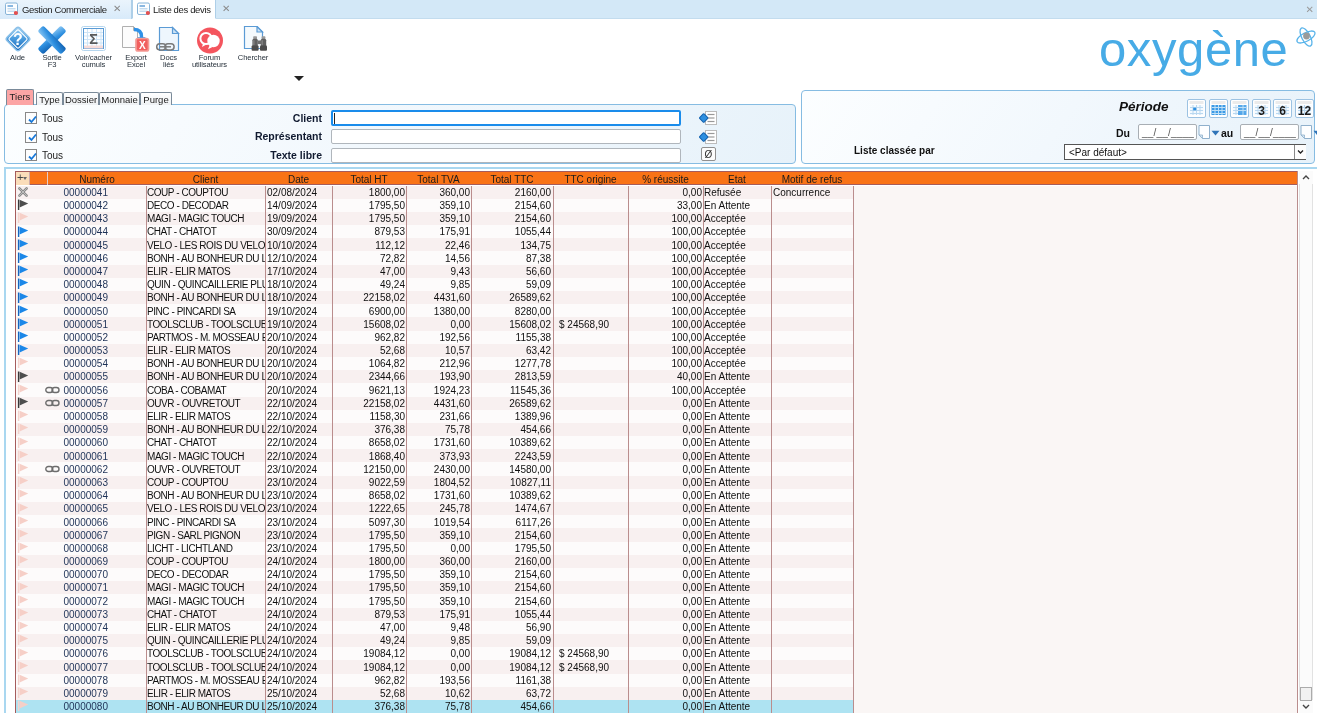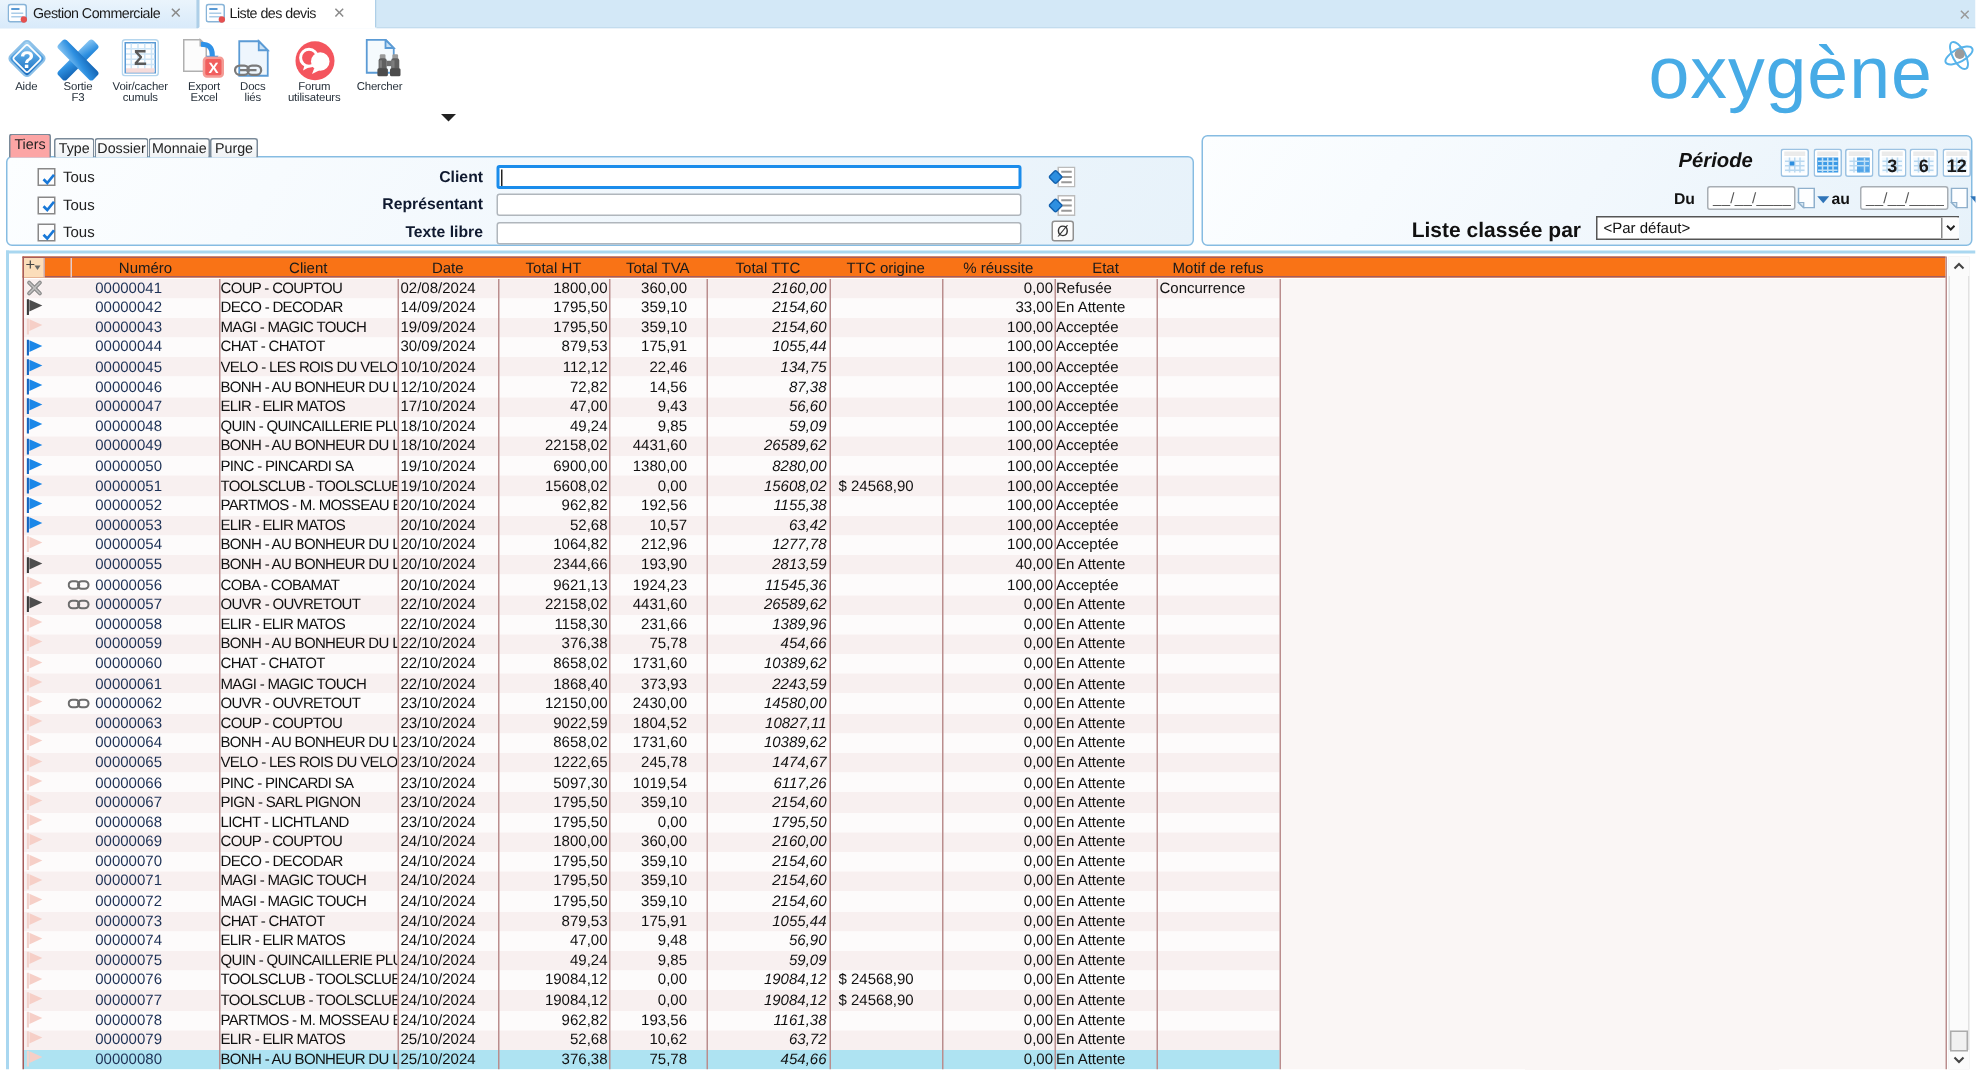--- a/index.html
+++ b/index.html
@@ -4,21 +4,21 @@
 * { margin:0; padding:0; box-sizing:border-box; }
 svg { vertical-align:top; }
 html,body { width:1317px; height:713px; overflow:hidden; }
 body { position:relative; font-family:"Liberation Sans", sans-serif; background:#fff; }
 .abs { position:absolute; }
 
 
 #tabbar { position:absolute; left:0; top:0; width:1317px; height:19px; background:#d3e8f7; border-bottom:1px solid #c3dcee; }
 .ttab { position:absolute; top:0; height:19px; }
 #tab1 { left:0; width:132px; background:linear-gradient(#eaf4fc,#d8eafa); border-right:1px solid #aecfe8; }
-#tab2 { left:132px; width:119px; background:#fff; border-left:1px solid #aecfe8; border-right:1px solid #aecfe8; border-bottom:1px solid #fff; }
+#tab2 { left:132px; width:84px; background:#fff; border-left:1px solid #aecfe8; border-right:1px solid #aecfe8; border-bottom:1px solid #fff; }
 .ttab .tic { position:absolute; left:5px; top:2px; }
 .ttab .ttx { position:absolute; left:22px; top:4px; font-size:9.5px; letter-spacing:-0.35px; color:#1c1c1c; white-space:nowrap; }
 .ttab .tcl { position:absolute; top:3px; font-size:10px; color:#8a8a8a; }
 #barclose { position:absolute; right:3px; top:4px; font-size:10px; color:#9a9a9a; }
 
 
 #toolbar { position:absolute; left:0; top:19px; width:1317px; height:69px; background:#fff; }
 .tbtn { position:absolute; top:0; width:80px; height:66px; }
 .tico { position:absolute; left:0; width:80px; text-align:center; }
 .tlab { position:absolute; top:34.5px; left:0; width:80px; text-align:center; font-size:7.6px; line-height:7.7px; color:#26303a; letter-spacing:-0.1px; }
@@ -39,21 +39,21 @@
 .fico { position:absolute; left:699px; }
 #obtn { position:absolute; left:701px; width:15px; height:14px; border:1px solid #909090; border-radius:2px; background:#fcfcfc; font-size:10px; color:#333; text-align:center; line-height:13px; }
 #caret { position:absolute; left:334px; top:113px; width:1px; height:11px; background:#222; }
 
 #rpanel { position:absolute; left:801px; top:90px; width:514px; height:74px; border:1px solid #86bce2; border-radius:4px; background:linear-gradient(125deg, #fcfeff 0%, #f2f8fd 50%, #e7f2fa 100%); }
 #periode { position:absolute; left:1119px; top:99px; font-size:13.5px; font-weight:bold; font-style:italic; color:#111; }
 .calb { position:absolute; top:8px; }
 #dulab { position:absolute; left:1116px; top:127px; font-size:10.5px; font-weight:bold; color:#111; }
 #aulab { position:absolute; left:1221px; top:127px; font-size:10.5px; font-weight:bold; color:#111; }
 .dinput { position:absolute; top:124px; width:59px; height:16px; background:#fff; border:1px solid #a8aeb4; border-radius:2px; font-size:10px; color:#555; padding:2px 0 0 3px; letter-spacing:0.2px; }
-#lclab { position:absolute; left:854px; top:145px; width:200px; text-align:right; font-size:14px; font-weight:bold; color:#111; }
+#lclab { position:absolute; left:854px; top:145px; width:200px; font-size:10px; font-weight:bold; color:#111; }
 #lcsel { position:absolute; left:1064px; top:143.5px; width:242px; height:16px; background:#fff; border:1px solid #555; font-size:10px; color:#111; padding:2px 0 0 4px; }
 #lcarr { position:absolute; left:1293.5px; top:144.5px; width:12px; height:14px; border-left:1px solid #888; background:#fdfdfd; }
 
 
 #tblarea { position:absolute; left:0; top:0; width:1317px; height:713px; pointer-events:none; }
 #tbl-topline { position:absolute; left:4px; top:167px; width:1313px; height:2px; background:#a9d7f0; }
 #tbl-leftline { position:absolute; left:4px; top:167px; width:2px; height:546px; background:#a9d7f0; }
 #thead { position:absolute; left:15px; top:171px; width:1282px; height:14px; background:#f97316; border-top:1px solid #a55c5c; border-bottom:1px solid #a55c5c; }
 .hc { position:absolute; top:1.5px; font-size:10px; color:#1a1a1a; text-align:center; }
 #hplus { position:absolute; left:15px; top:172px; width:14.5px; height:13px; background:#fbddba; border-right:1px solid #caa; font-size:11px; color:#444; line-height:11px; padding-left:2px; }
@@ -66,22 +66,22 @@
 .rs { background:#aee3f2; }
 #rfill { position:absolute; left:853px; top:185.5px; width:444px; height:527.5px; background:#faf6f5; }
 .row span { position:absolute; top:1.3px; white-space:nowrap; }
 .ci { left:2px; top:0.5px !important; }
 .cc { left:30px; top:2.5px !important; }
 .cn { left:14px; width:79px; text-align:right; color:#1d3156; }
 .ccl { left:132px; width:118px; overflow:hidden; letter-spacing:-0.45px; }
 .cd { left:252px; }
 .a { text-align:right; }
 .a1 { left:317px; width:73px; }
-.a2 { left:379px; width:64px; }
-.a3 { left:456px; width:80px;font-style:italic; }
+.a2 { left:391px; width:64px; }
+.a3 { left:456px; width:80px; }
 .co { left:544px; }
 .a4 { left:613px; width:74px; }
 .ce { left:689px; }
 .cm { left:758px; }
 .vsep { position:absolute; top:185.5px; width:1px; height:527.5px; background:#ba8d8d; z-index:3; }
 #vleft { position:absolute; left:15px; top:171px; width:1px; height:542px; background:#a55c5c; z-index:3; }
 #vright { position:absolute; left:1297px; top:171px; width:1px; height:542px; background:#ba8d8d; z-index:3; }
 
 
 #sbar { position:absolute; left:1299px; top:171px; width:14px; height:542px; background:#fbfbfb; border:1px solid #e2e2e2; }

